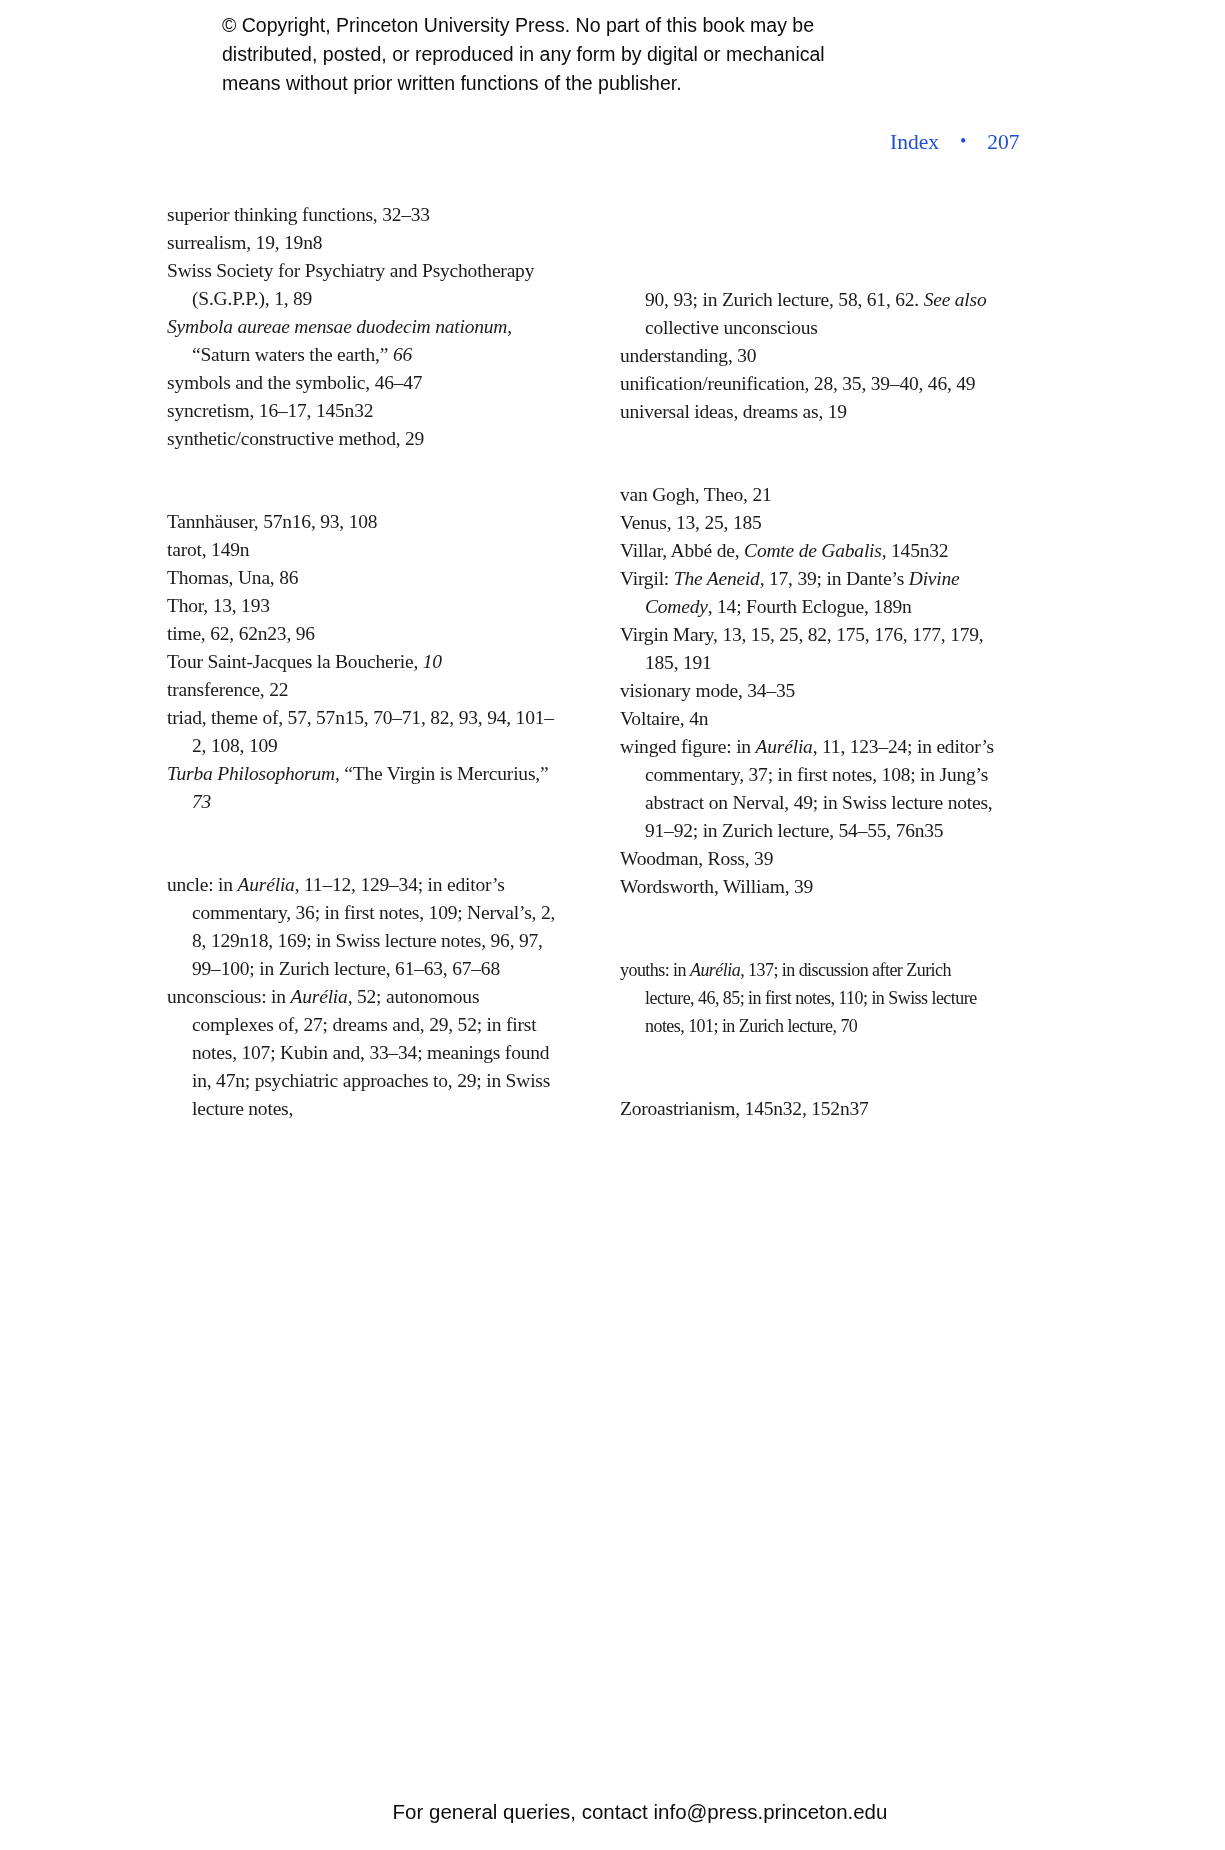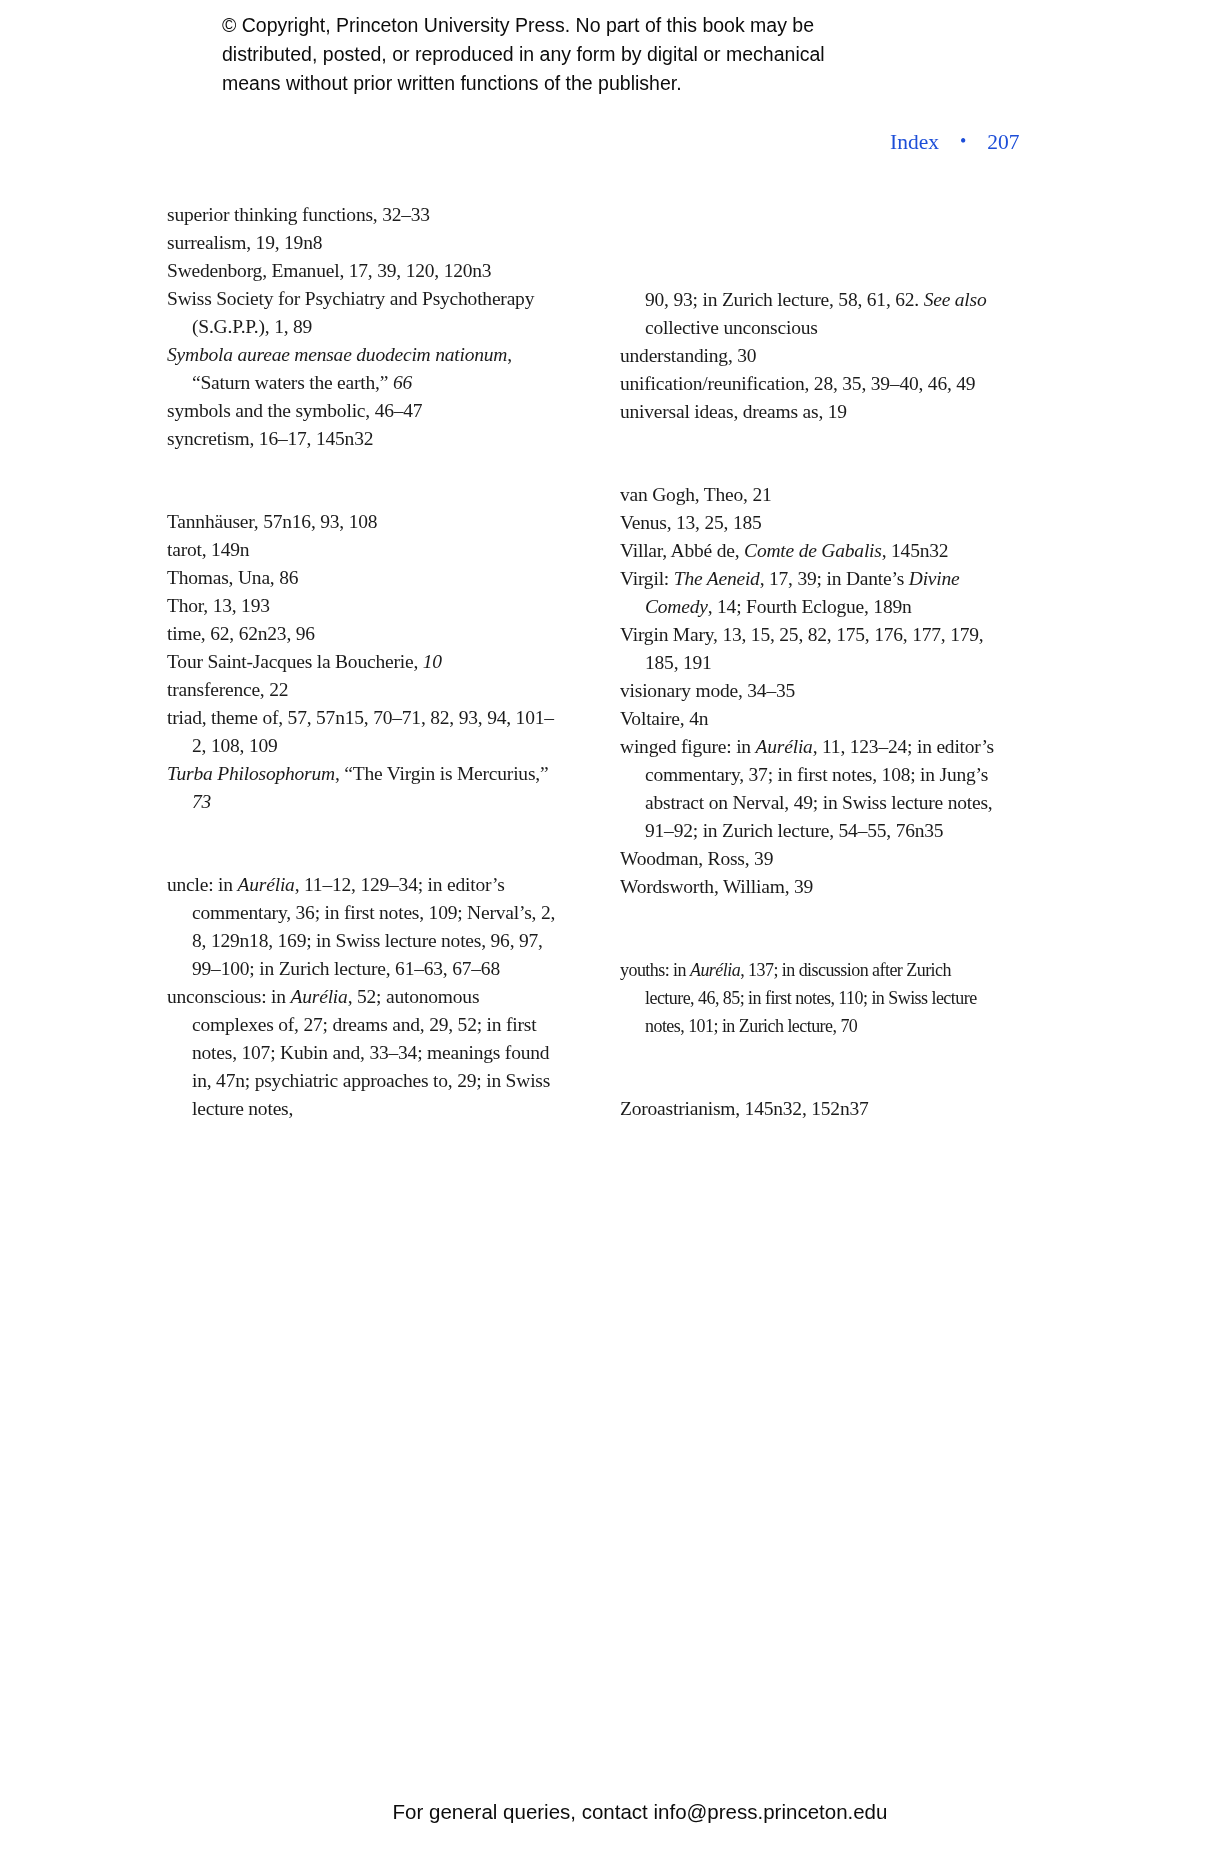--- a/index.html
+++ b/index.html
@@ -58,25 +58,25 @@
 <div class="running-head">
   <span>Index</span>
   <span class="sep">•</span>
   <span>207</span>
 </div>
 
 <div class="index-columns">
   <div class="col left" id="col-left">
       <p class="entry"><span>superior thinking functions, 32–33</span></p>
       <p class="entry"><span>surrealism, 19, 19n8</span></p>
-      <p class="entry"><span>Swedenborg, Emanuel, 17, 39, 120, 120n3</span></p>
       <p class="entry"><span>Swiss Society for Psychiatry and Psychotherapy (S.G.P.P.), 1, 89</span></p>
       <p class="entry"><em>Symbola aureae mensae duodecim nationum</em><span>, “Saturn waters the earth,” </span><em>66</em></p>
       <p class="entry"><span>symbols and the symbolic, 46–47</span></p>
       <p class="entry"><span>syncretism, 16–17, 145n32</span></p>
+      <p class="entry"><span>synthetic/constructive method, 29</span></p>
       <p class="entry gap"><span>Tannhäuser, 57n16, 93, 108</span></p>
       <p class="entry"><span>tarot, 149n</span></p>
       <p class="entry"><span>Thomas, Una, 86</span></p>
       <p class="entry"><span>Thor, 13, 193</span></p>
       <p class="entry"><span>time, 62, 62n23, 96</span></p>
       <p class="entry"><span>Tour Saint-Jacques la Boucherie, </span><em>10</em></p>
       <p class="entry"><span>transference, 22</span></p>
       <p class="entry"><span>triad, theme of, 57, 57n15, 70–71, 82, 93, 94, 101–2, 108, 109</span></p>
       <p class="entry"><em>Turba Philosophorum</em><span>, “The Virgin is Mercurius,” </span><em>73</em></p>
       <p class="entry gap"><span>uncle: in </span><em>Aurélia</em><span>, 11–12, 129–34; in editor’s commentary, 36; in first notes, 109; Nerval’s, 2, 8, 129n18, 169; in Swiss lecture notes, 96, 97, 99–100; in Zurich lecture, 61–63, 67–68</span></p>

